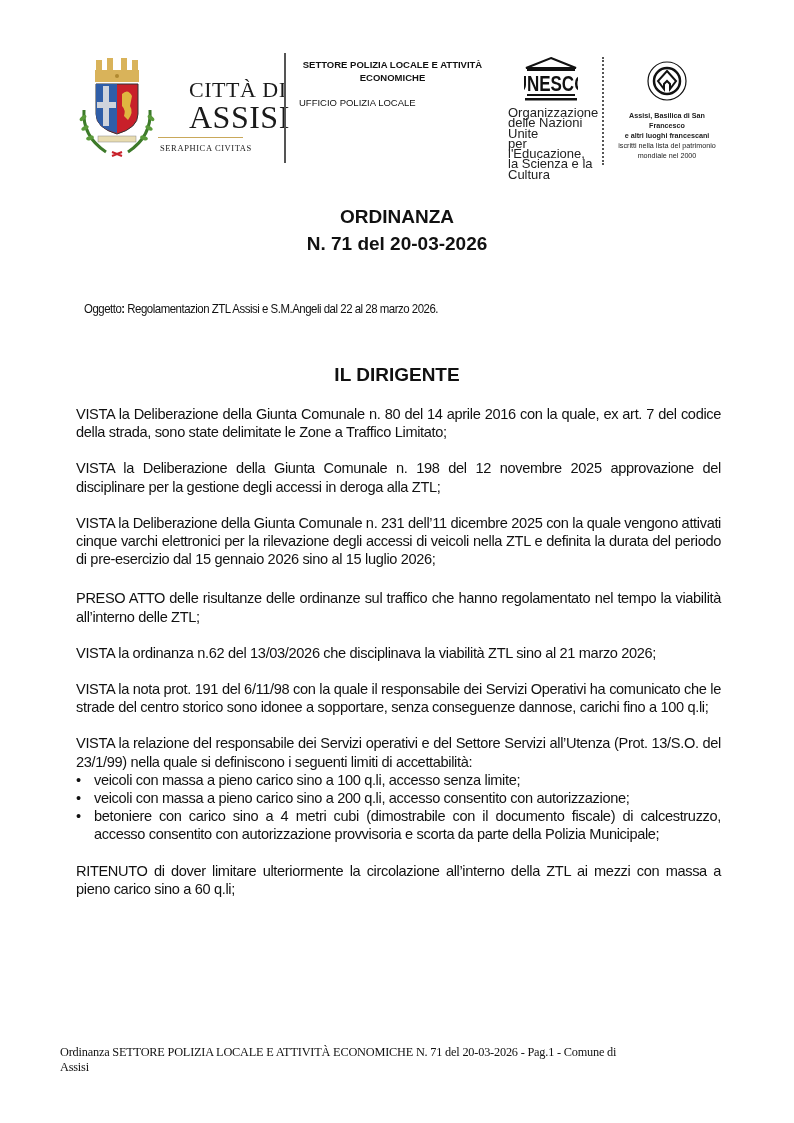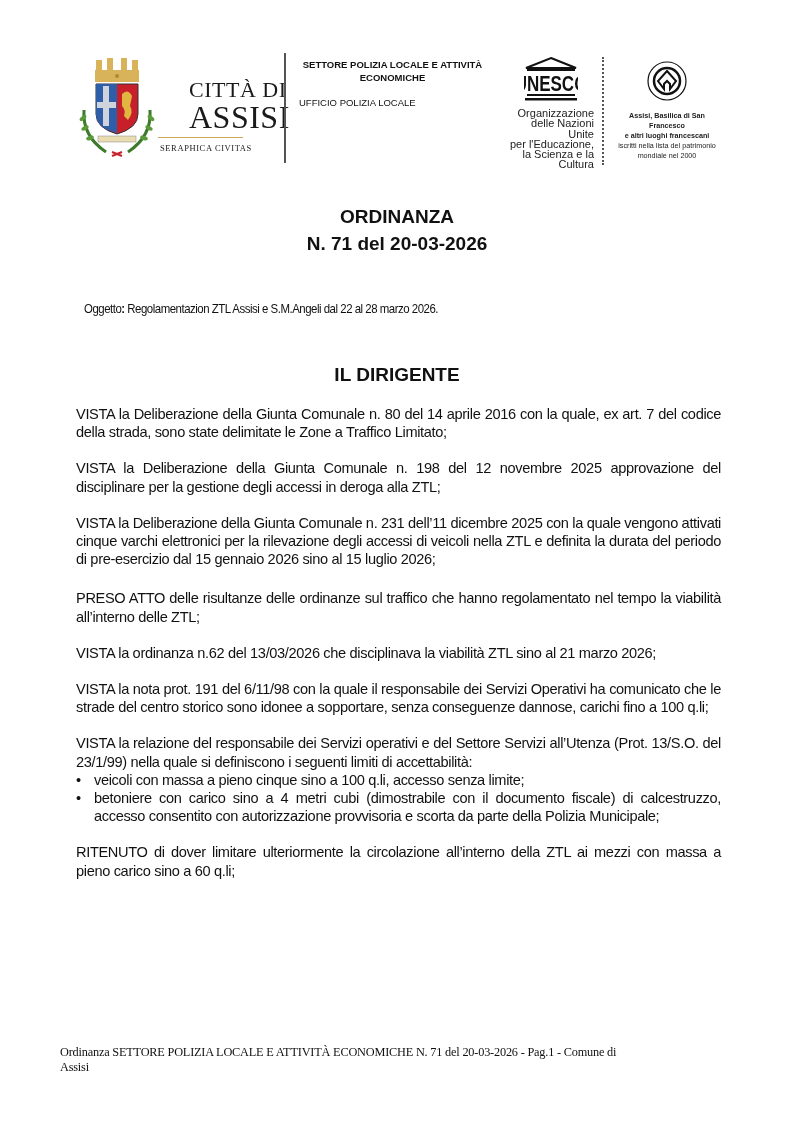--- a/index.html
+++ b/index.html
@@ -13,21 +13,21 @@
   .city-line1 { font-size: 22px; line-height: 24px; letter-spacing: 0.5px; }
   .city-line2 { font-size: 32px; line-height: 30px; letter-spacing: 0.5px; }
   .city-rule { position: absolute; left: 158px; top: 137px; width: 85px; height: 1px; background: #c9a85a; }
   .city-motto { position: absolute; left: 160px; top: 143px; font-family: "Liberation Serif", serif; font-size: 8.5px; letter-spacing: 0.6px; color: #222; }
 
   .vdivider { position: absolute; left: 284px; top: 53px; width: 1.5px; height: 110px; background: #555; }
   .sector { position: absolute; left: 290px; top: 58px; width: 205px; text-align: center; font-size: 9.5px; font-weight: bold; line-height: 13px; }
   .office { position: absolute; left: 286px; top: 97px; font-size: 9.5px; padding-left: 13px; }
 
   .unesco-logo { position: absolute; left: 524px; top: 56px; width: 54px; height: 46px; }
-  .unesco-text { position: absolute; left: 508px; top: 108px; width: 86px; text-align: right; font-size: 11px; line-height: 10.3px; color: #222; }
+  .unesco-text { position: absolute; left: 508px; top: 108px; width: 86px; text-align: left; font-size: 13px; line-height: 10.3px; color: #222; }
   .dot-divider { position: absolute; left: 602px; top: 57px; width: 2px; height: 108px; border-left: 2px dotted #555; }
   .whc-logo { position: absolute; left: 646px; top: 60px; width: 42px; height: 42px; }
   .whc-text { position: absolute; left: 612px; top: 111px; width: 110px; text-align: center; font-size: 7.2px; line-height: 10px; color: #222; }
   .whc-text b { font-weight: bold; }
 
   
   .title { position: absolute; left: 0; top: 203px; width: 794px; text-align: center; font-weight: bold; font-size: 19px; line-height: 27px; }
   .subject { position: absolute; left: 84px; top: 301px; font-size: 13px; letter-spacing: -0.55px; transform: scaleX(0.88); transform-origin: left; white-space: nowrap; }
   .subject .lbl { font-weight: normal; }
 
@@ -137,21 +137,22 @@
   <p class="para"><b>VISTA</b><span> la Deliberazione della Giunta Comunale n. 231 dell’11 dicembre 2025 con la quale vengono attivati cinque varchi elettronici per la rilevazione degli accessi di veicoli nella ZTL e definita la durata del periodo di pre-esercizio dal 15 gennaio 2026 sino al 15 luglio 2026;</span></p>
   <div class="gap2"></div>
   <p class="para"><b>PRESO ATTO</b><span> delle risultanze delle ordinanze sul traffico che hanno regolamentato nel tempo la viabilità all’interno delle ZTL;</span></p>
   <div class="gap1"></div>
   <p class="para"><b>VISTA</b><span> la ordinanza n.62 del 13/03/2026 che disciplinava la viabilità ZTL sino al 21 marzo 2026;</span></p>
   <div class="gap1"></div>
   <p class="para"><b>VISTA</b><span> la nota prot. 191 del 6/11/98 con la quale il responsabile dei Servizi Operativi ha comunicato che le strade del centro storico sono idonee a sopportare, senza conseguenze dannose, carichi fino a 100 q.li;</span></p>
   <div class="gap1"></div>
   <p class="para"><b>VISTA</b><span> la relazione del responsabile dei Servizi operativi e del Settore Servizi all’Utenza (Prot. 13/S.O. del 23/1/99) nella quale si definiscono i seguenti limiti di accettabilità:</span></p>
   <ul class="bullets">
-    <li>veicoli con massa a pieno cinque sino a 100 q.li, accesso senza limite;</li>
+    <li>veicoli con massa a pieno carico sino a 100 q.li, accesso senza limite;</li>
+    <li>veicoli con massa a pieno carico sino a 200 q.li, accesso consentito con autorizzazione;</li>
     <li>betoniere con carico sino a 4 metri cubi (dimostrabile con il documento fiscale) di calcestruzzo, accesso consentito con autorizzazione provvisoria e scorta da parte della Polizia Municipale;</li>
   </ul>
   <div class="gap1"></div>
   <p class="para"><b>RITENUTO</b><span> di dover limitare ulteriormente la circolazione all’interno della ZTL ai mezzi con massa a pieno carico sino a 60 q.li;</span></p>
 </div>
 
 <div class="footer">
   <div>Ordinanza SETTORE POLIZIA LOCALE E ATTIVITÀ ECONOMICHE N. 71 del 20-03-2026 - Pag.1 - Comune di</div>
   <div>Assisi</div>
 </div>

